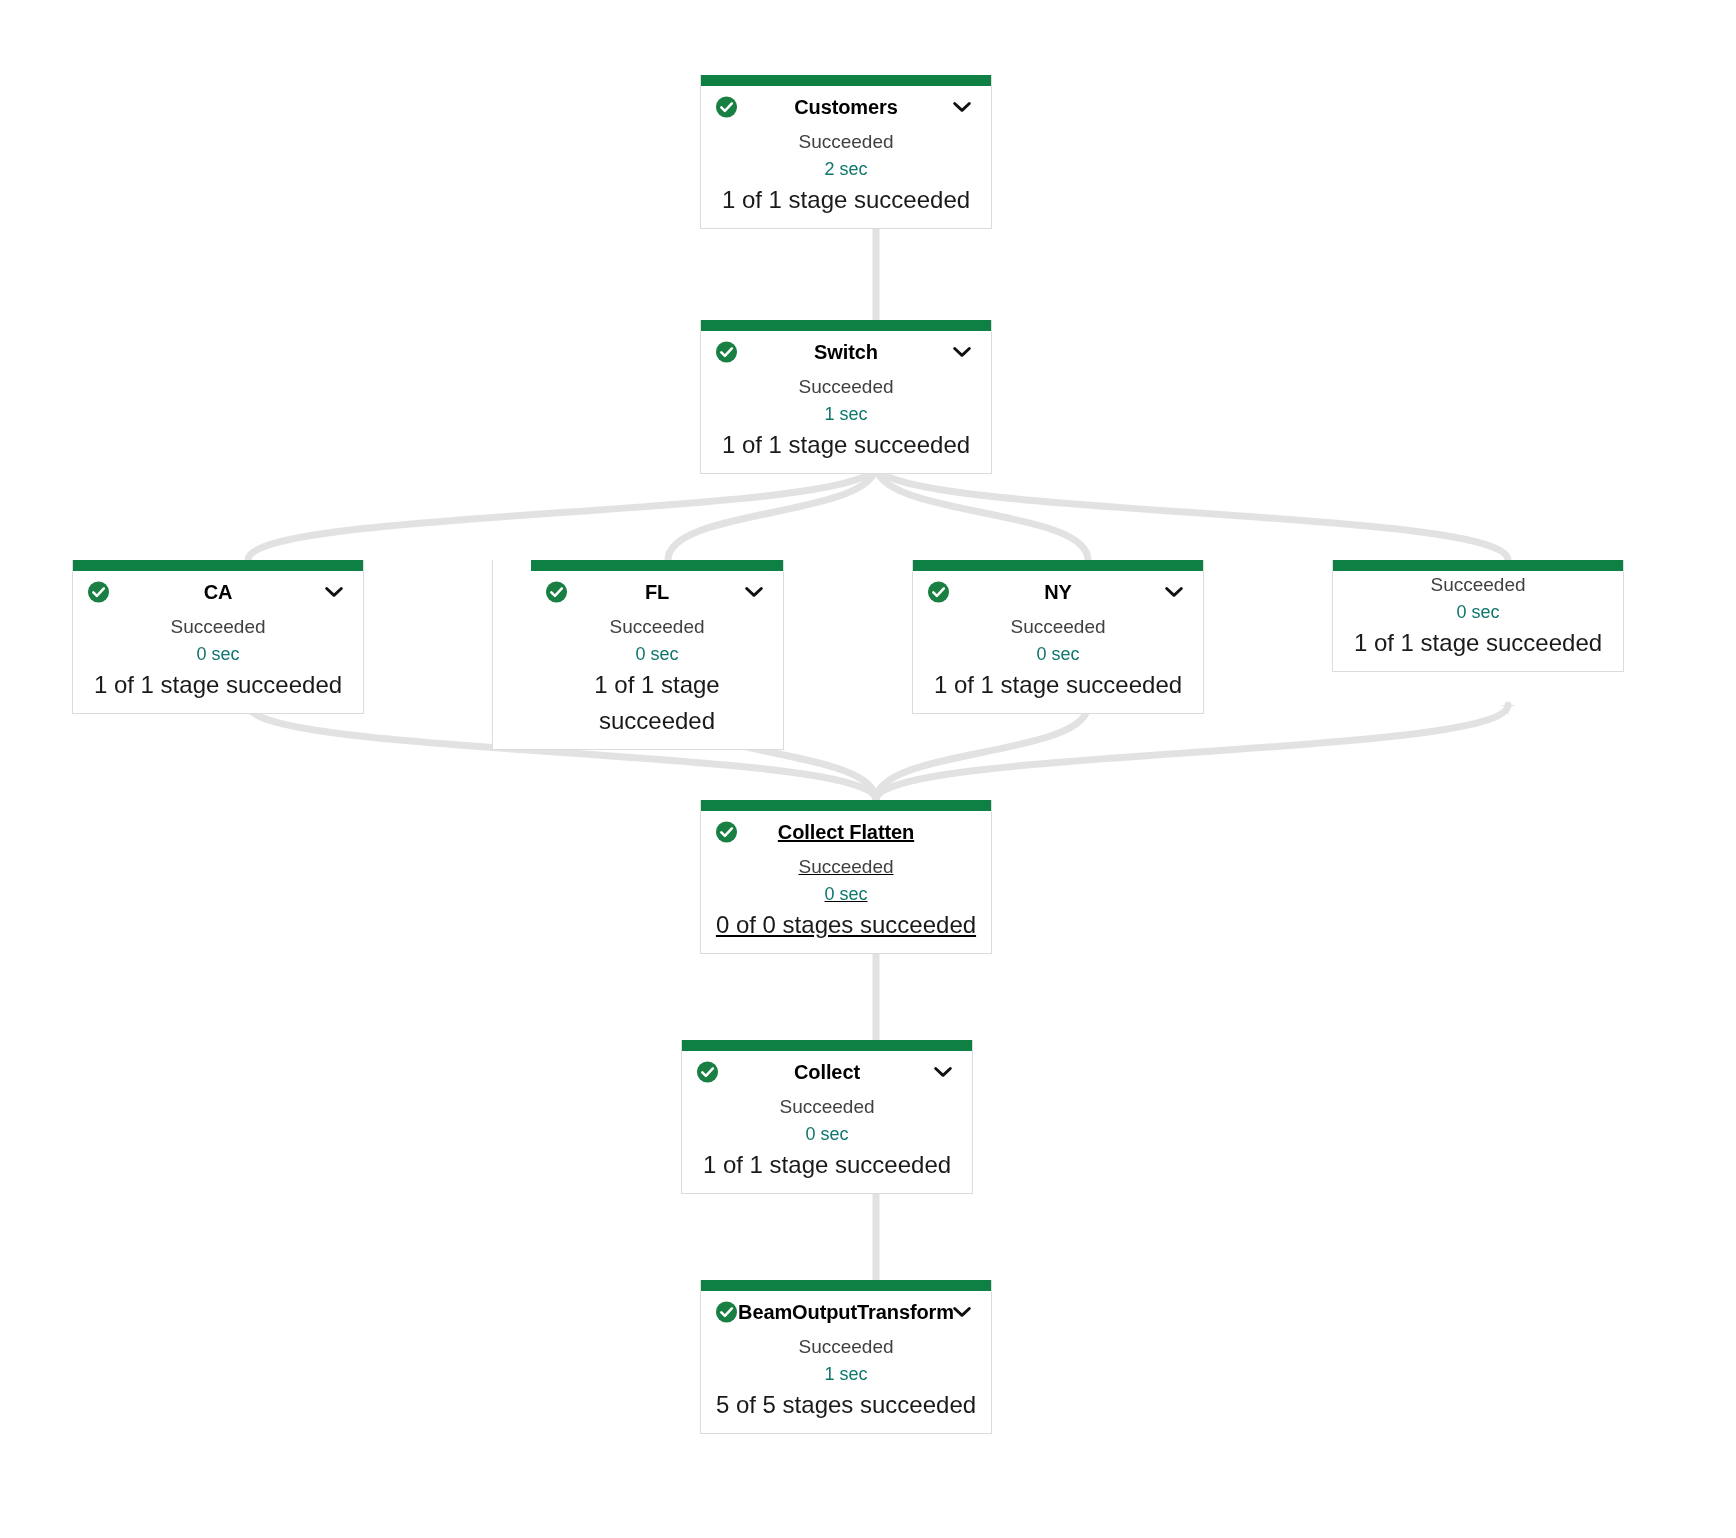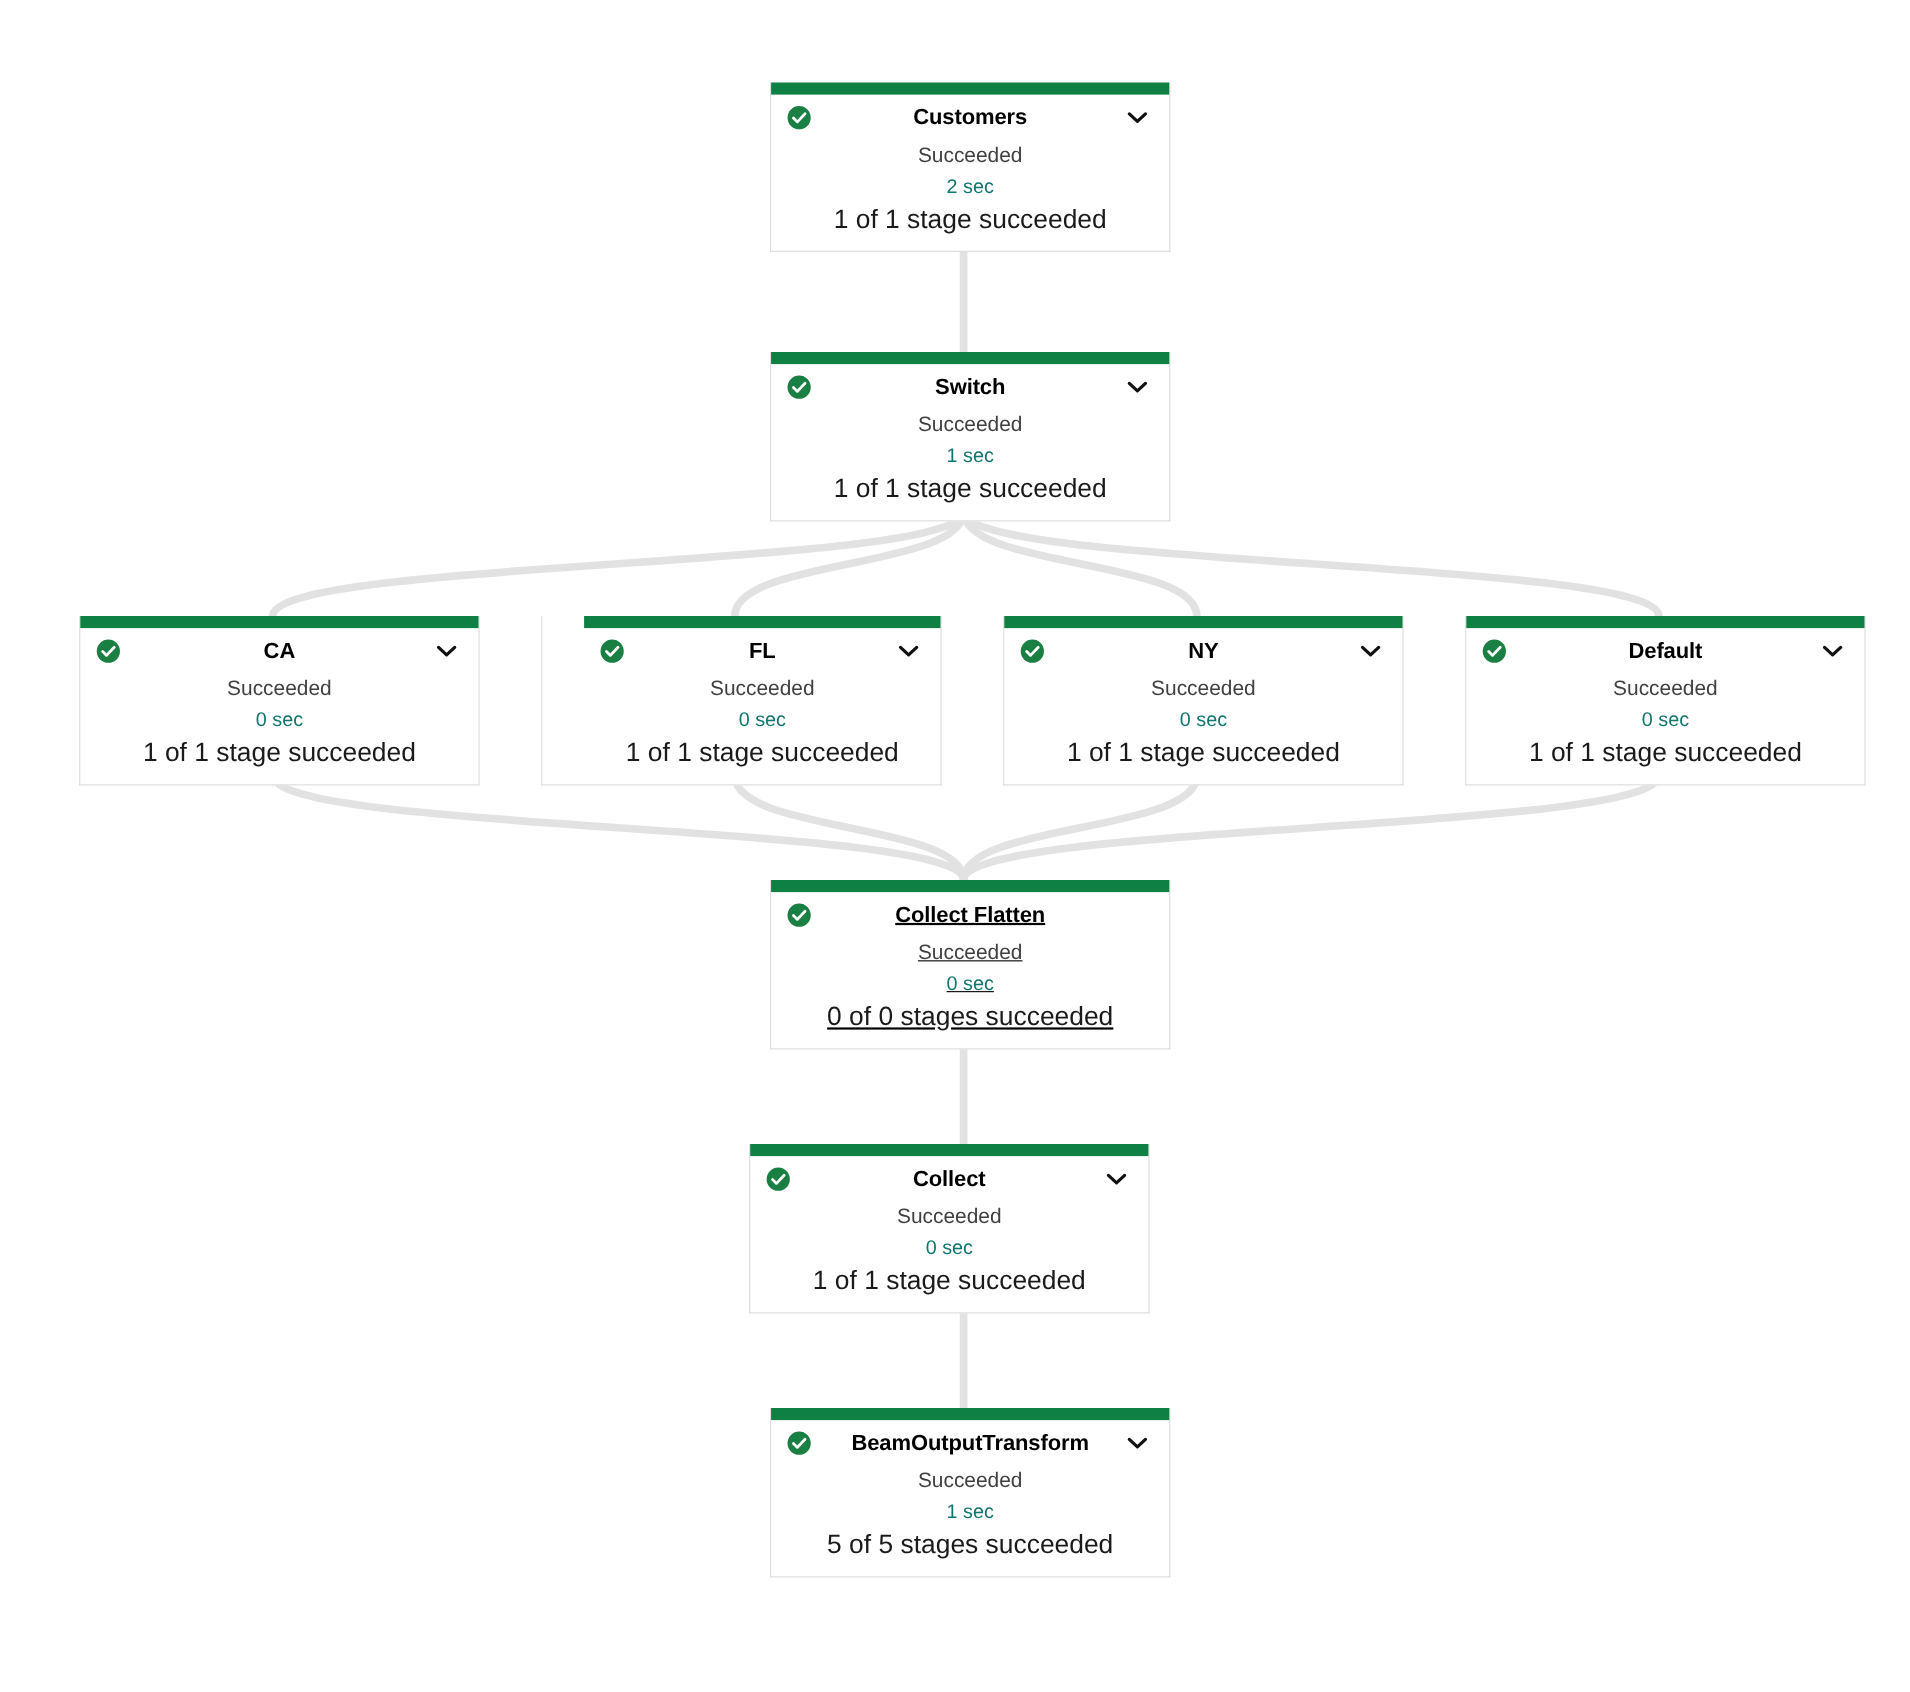--- a/index.html
+++ b/index.html
@@ -24,21 +24,21 @@
     position: absolute;
     left: 0;
     top: 0;
     width: 1736px;
     height: 1538px;
     pointer-events: none;
   }
 
   .node {
     position: absolute;
-    width: 364px;
+    width: 292px;
     background: #ffffff;
     border: 1px solid #dcdcdc;
     border-top: none;
     box-sizing: border-box;
     z-index: 5;
   }
 
   .node-accent {
     height: 11px;
     width: 100%;
@@ -227,30 +227,20 @@
         </svg>
       </div>
       <div class="node-body">
         <div class="node-status">Succeeded</div>
         <div class="node-duration">0 sec</div>
         <div class="node-stages">1 of 1 stage succeeded</div>
       </div>
     </div>
     <div class="node" style="left: 1332px; top: 560px;">
       <div class="node-accent" style="background: rgb(15, 128, 67);"></div>
-      <div class="node-header">
-        <svg class="status-icon" viewBox="0 0 24 24">
-          <circle cx="12" cy="12" r="11" fill="#1a7f42"></circle>
-          <path d="M6.6 12.3 L10.3 16.0 L17.6 8.3" fill="none" stroke="#ffffff" stroke-width="2.6" stroke-linecap="round" stroke-linejoin="round"></path>
-        </svg>
-        <span class="node-title">Default</span>
-        <svg class="chevron" viewBox="0 0 24 14">
-          <path d="M4 3.2 L12 10.6 L20 3.2" fill="none" stroke="#111111" stroke-width="3.2" stroke-linecap="round" stroke-linejoin="round"></path>
-        </svg>
-      </div>
       <div class="node-body">
         <div class="node-status">Succeeded</div>
         <div class="node-duration">0 sec</div>
         <div class="node-stages">1 of 1 stage succeeded</div>
       </div>
     </div>
     <div class="node" style="left: 700px; top: 800px; text-decoration: underline;">
       <div class="node-accent" style="background: rgb(15, 128, 67);"></div>
       <div class="node-header">
         <svg class="status-icon" viewBox="0 0 24 24">

